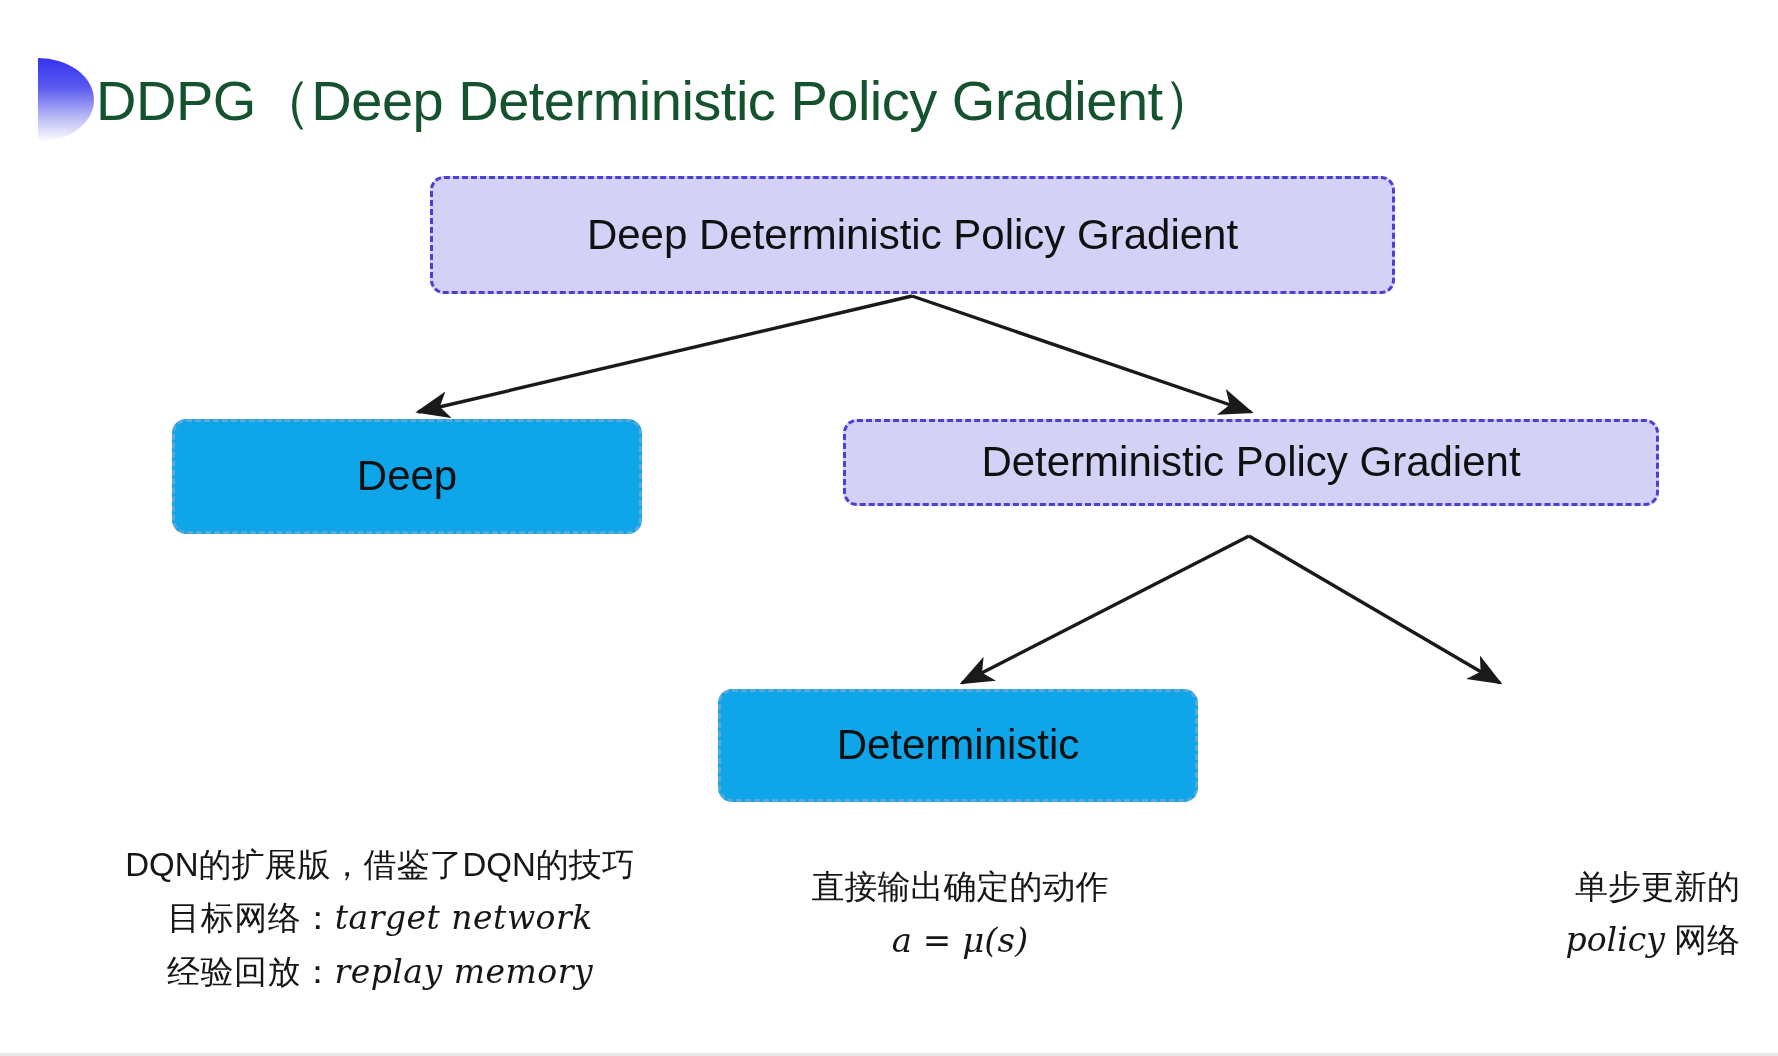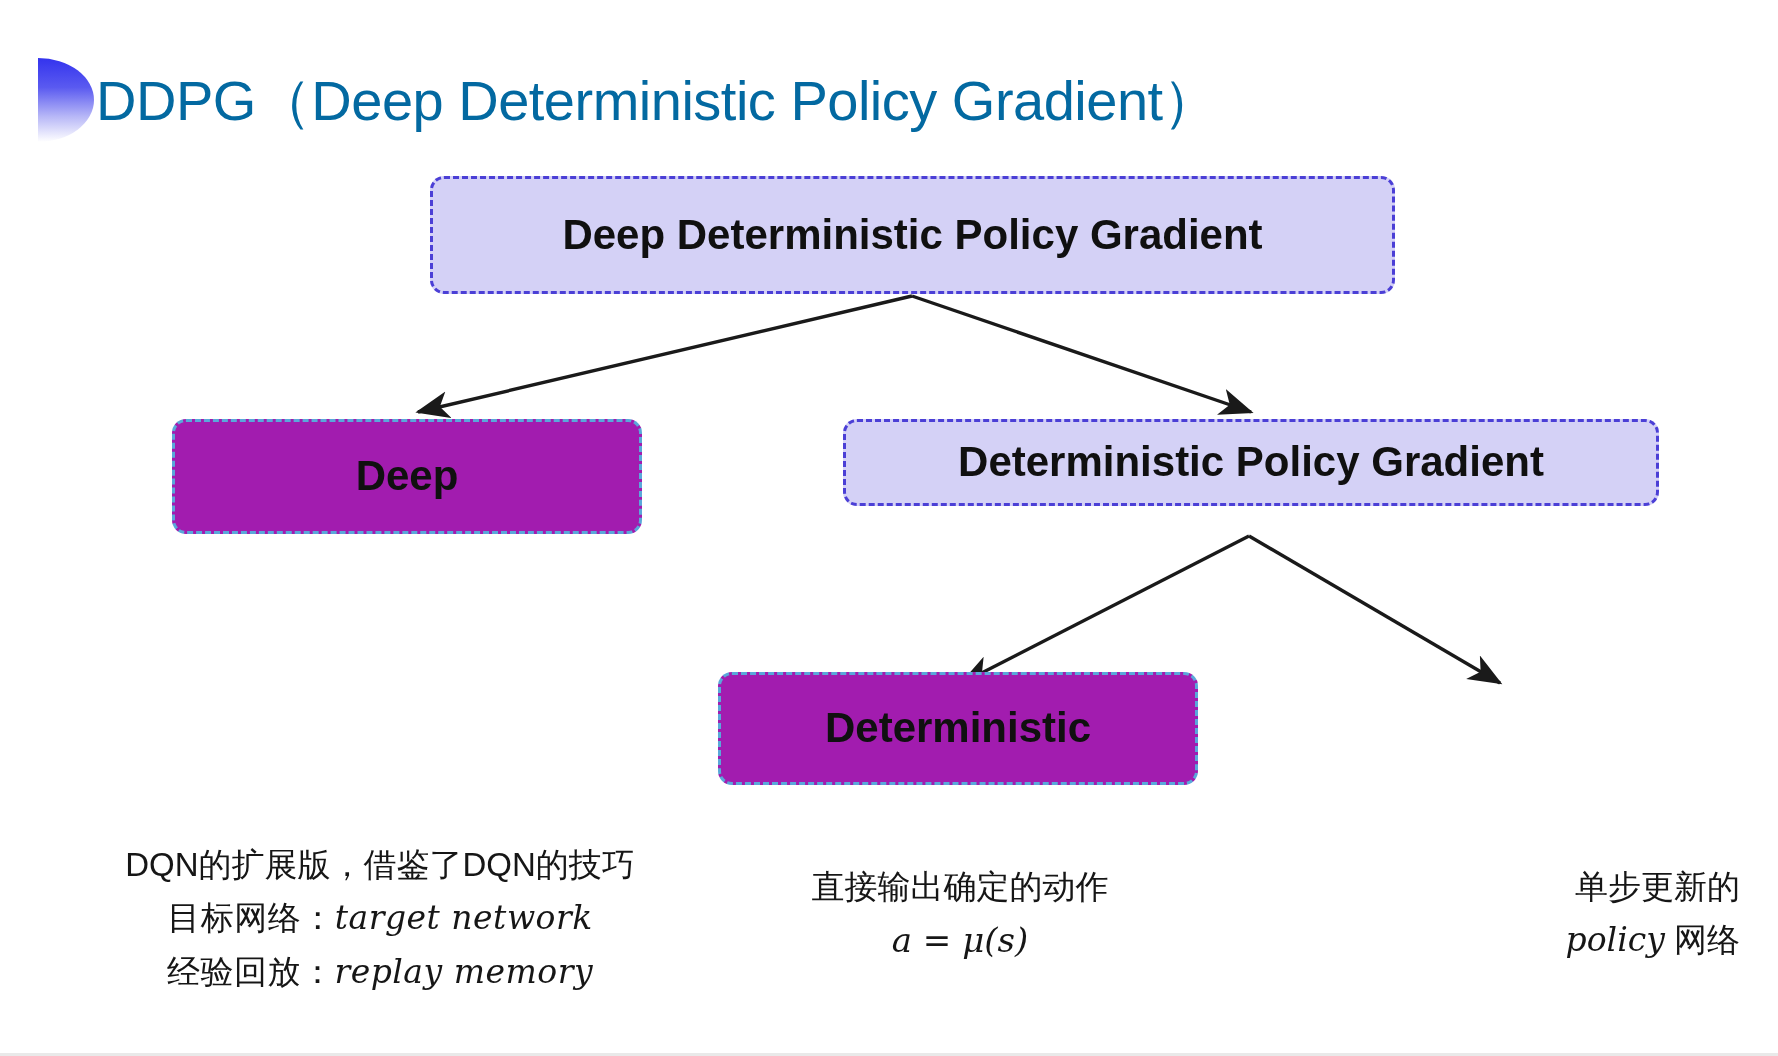--- a/index.html
+++ b/index.html
@@ -28,51 +28,51 @@
     border-top-right-radius: 56px 42px;
     border-bottom-right-radius: 56px 42px;
     background: linear-gradient(to bottom, #3333ee 0%, #5a5af0 35%, #b8b8f7 70%, #ffffff 100%);
   }
   #title-text {
     position: absolute;
     left: 96px;
     top: 64px;
     font-size: 56px;
     font-weight: 400;
-    color: #0369a1;
+    color: #14532d;
     letter-spacing: -0.5px;
     white-space: nowrap;
   }
 
   
   .node {
     position: absolute;
     box-sizing: border-box;
     border-radius: 14px;
     display: flex;
     align-items: center;
     justify-content: center;
     text-align: center;
     color: #101010;
-    font-weight: 700;
+    font-weight: 400;
     line-height: 1.15;
   }
   .node.purple {
     background: #d4d1f6;
     border: 3px dashed #4b3fd6;
   }
   .node.blue {
-    background: #a21caf;
+    background: #0ea5e9;
     border: 3px dashed #5aa8da;
   }
 
   #node-root   { left: 430px; top: 176px; width: 965px; height: 118px; font-size: 42px; }
   #node-deep   { left: 172px; top: 419px; width: 470px; height: 115px; font-size: 42px; }
   #node-dpg    { left: 843px; top: 419px; width: 816px; height: 87px; font-size: 42px; }
-  #node-det    { left: 718px; top: 672px; width: 480px; height: 113px; font-size: 42px; }
+  #node-det    { left: 718px; top: 689px; width: 480px; height: 113px; font-size: 42px; }
   #node-pg     { left: 1271px; top: 689px; width: 467px; height: 113px; font-size: 42px; }
 
   
   #arrows {
     position: absolute;
     left: 0; top: 0;
     width: 1778px;
     height: 1056px;
     pointer-events: none;
   }

